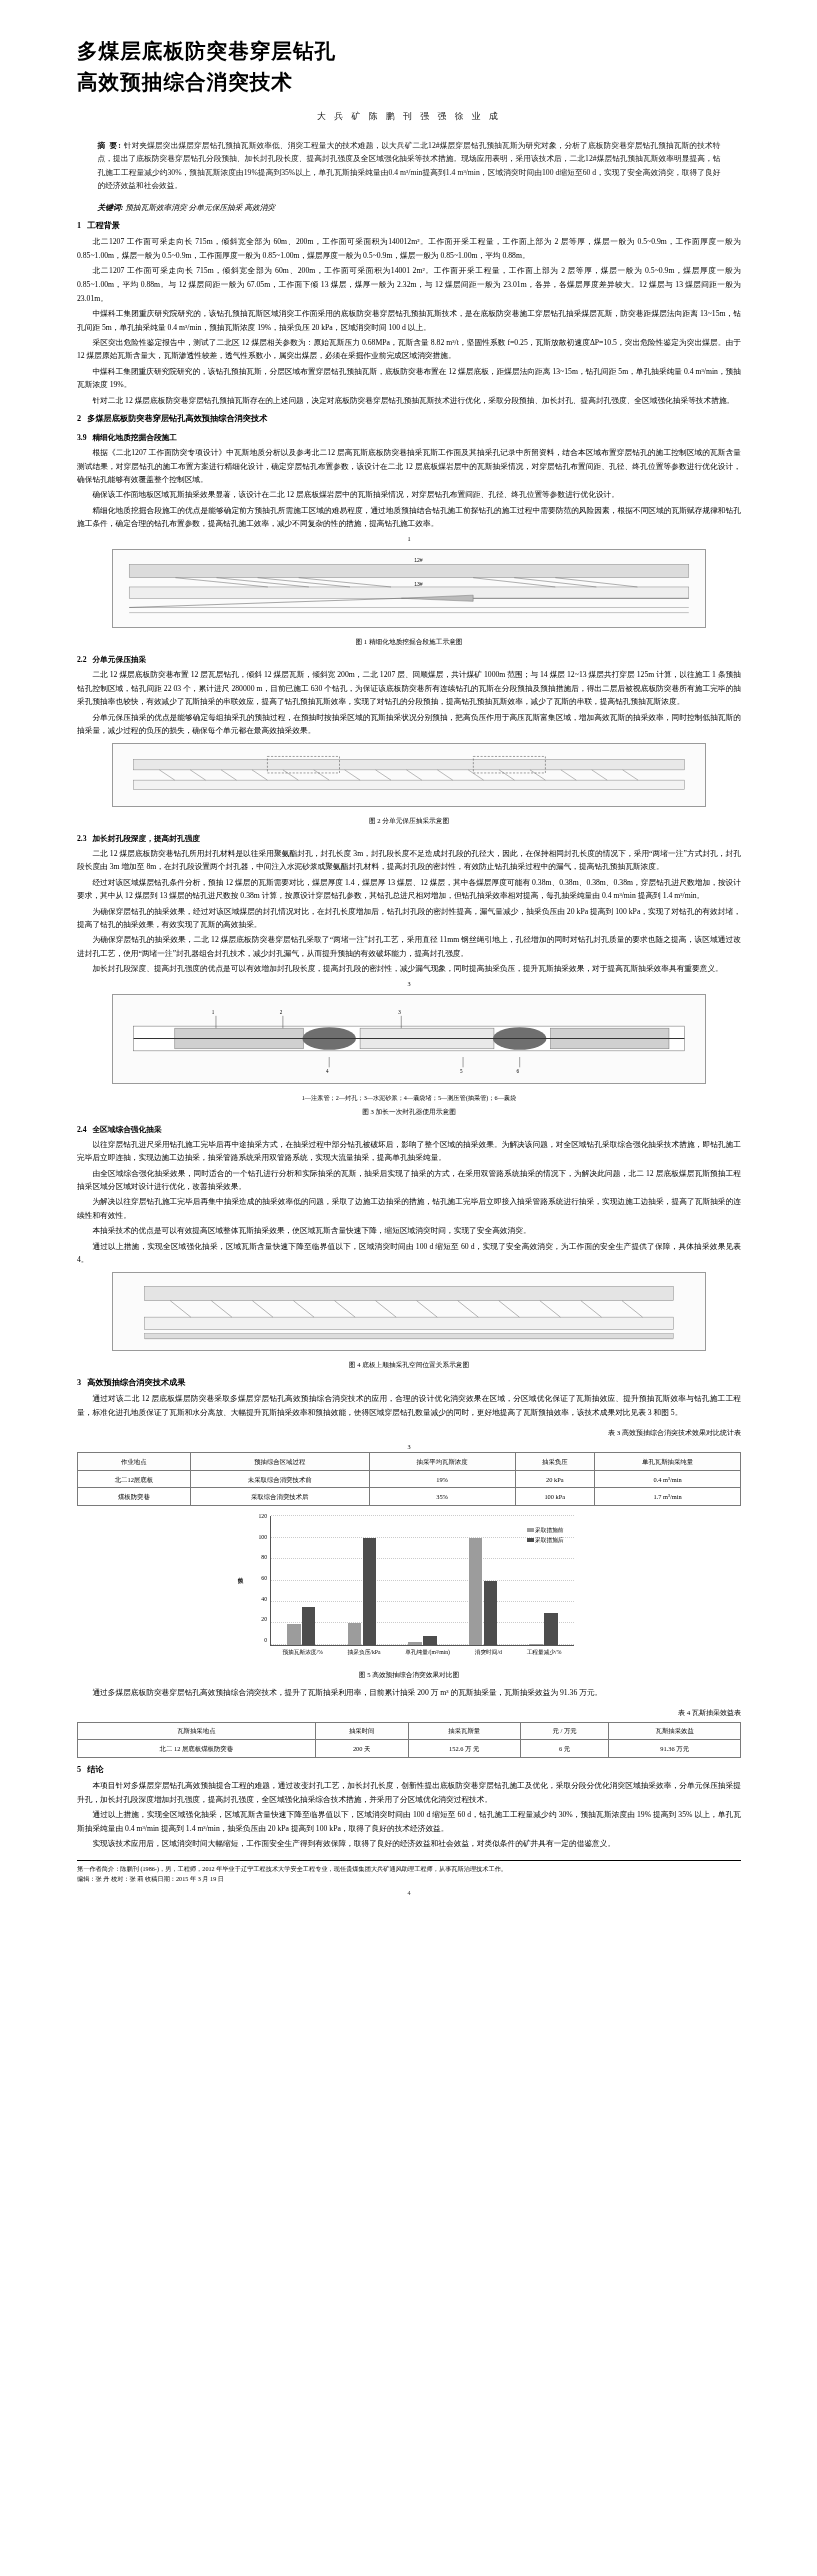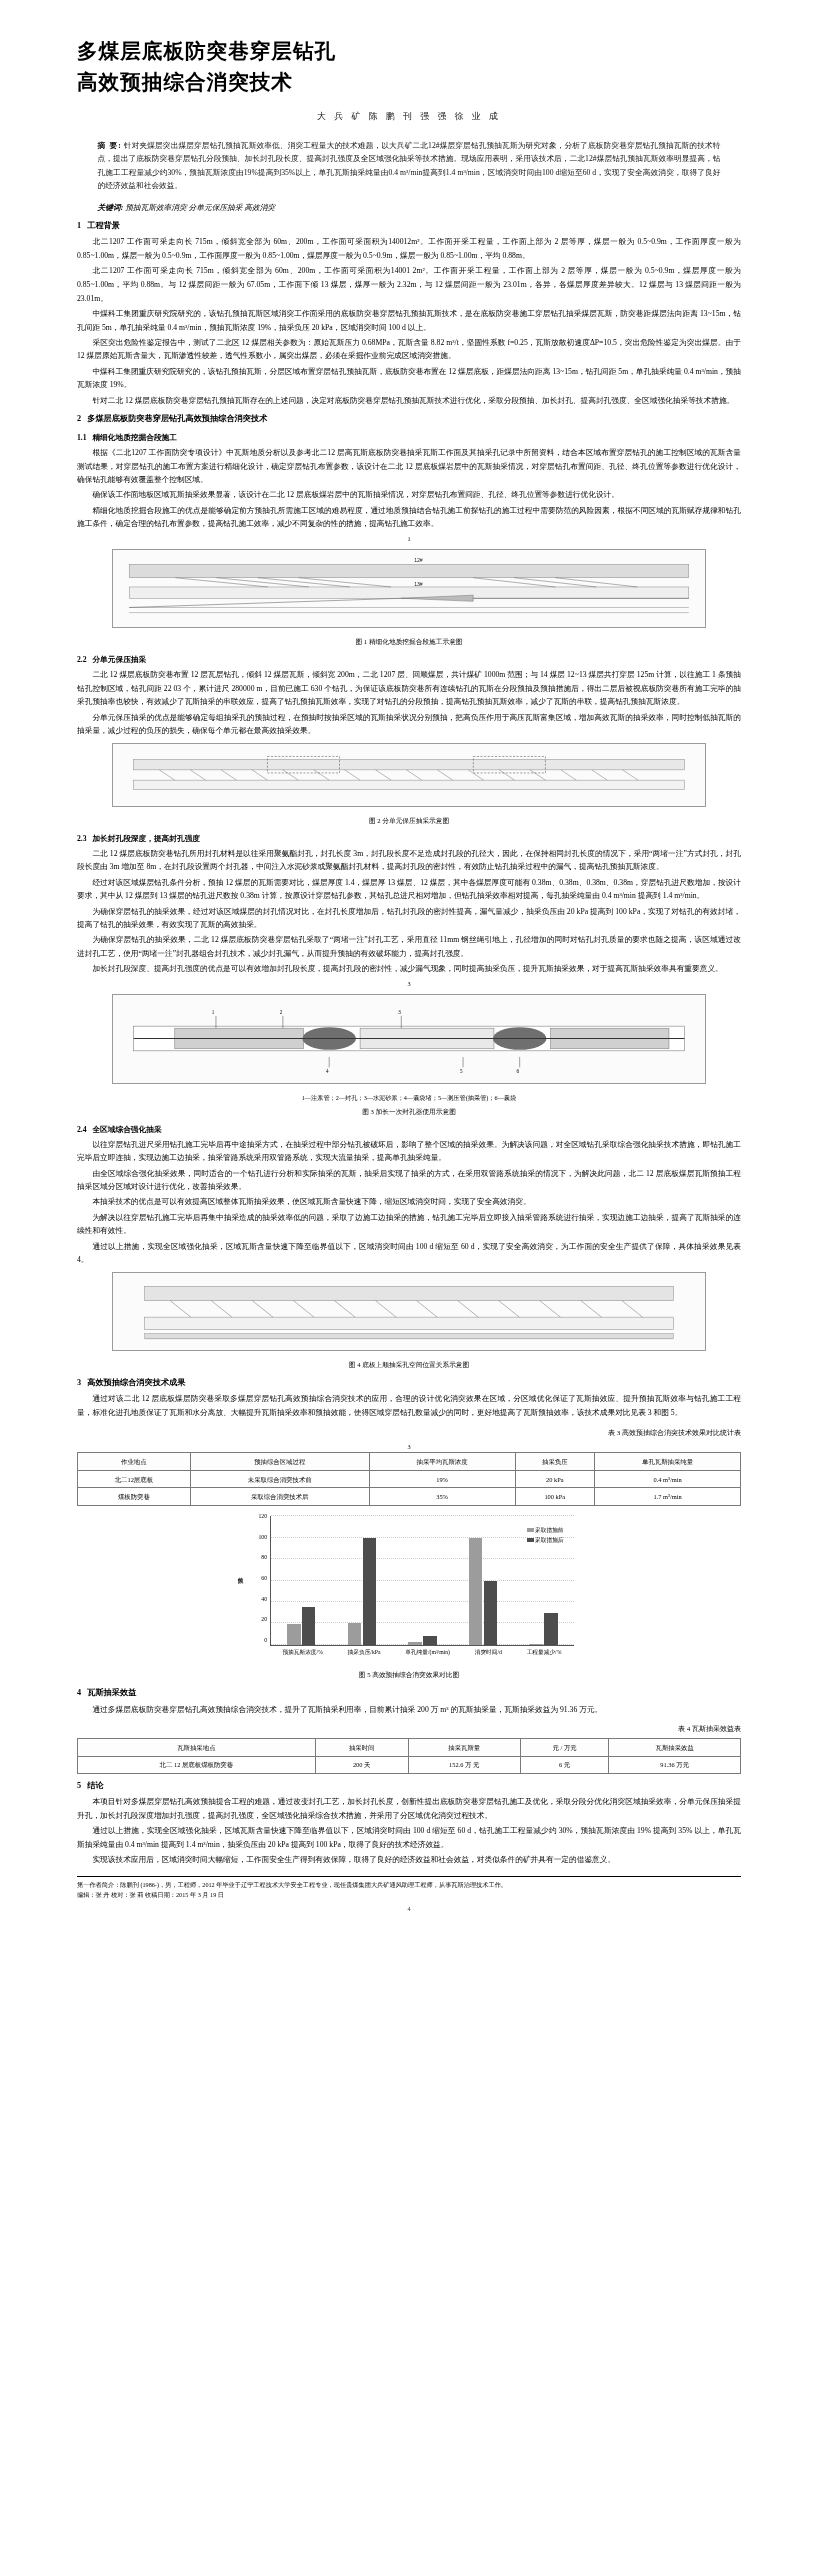--- a/index.html
+++ b/index.html
@@ -78,21 +78,21 @@
     <p>中煤科工集团重庆研究院研究的，该钻孔预抽瓦斯，分层区域布置穿层钻孔预抽瓦斯，底板防突巷布置在 12 煤层底板，距煤层法向距离 13~15m，钻孔间距 5m，单孔抽采纯量 0.4 m³/min，预抽瓦斯浓度 19%。</p>
     <p>针对二北 12 煤层底板防突巷穿层钻孔预抽瓦斯存在的上述问题，决定对底板防突巷穿层钻孔预抽瓦斯技术进行优化，采取分段预抽、加长封孔、提高封孔强度、全区域强化抽采等技术措施。</p>
 
     <h2 class="sec">
       <span>2</span>
       <span>&nbsp;</span>
       <span>多煤层底板防突巷穿层钻孔高效预抽综合消突技术</span>
     </h2>
 
     <h3 class="sub">
-      <span>1.1</span>
+      <span>3.9</span>
       <span>&nbsp;</span>
       <span>精细化地质挖掘合段施工</span>
     </h3>
     <p>根据《二北1207 工作面防突专项设计》中瓦斯地质分析以及参考北二12 层高瓦斯底板防突巷抽采瓦斯工作面及其抽采孔记录中所留资料，结合本区域布置穿层钻孔的施工控制区域的瓦斯含量测试结果，对穿层钻孔的施工布置方案进行精细化设计，确定穿层钻孔布置参数，该设计在二北 12 层底板煤岩层中的瓦斯抽采情况，对穿层钻孔布置间距、孔径、终孔位置等参数进行优化设计，确保钻孔能够有效覆盖整个控制区域。</p>
     <p>确保该工作面地板区域瓦斯抽采效果显著，该设计在二北 12 层底板煤岩层中的瓦斯抽采情况，对穿层钻孔布置间距、孔径、终孔位置等参数进行优化设计。</p>
     <p>精细化地质挖掘合段施工的优点是能够确定前方预抽孔所需施工区域的难易程度，通过地质预抽结合钻孔施工前探钻孔的施工过程中需要防范的风险因素，根据不同区域的瓦斯赋存规律和钻孔施工条件，确定合理的钻孔布置参数，提高钻孔施工效率，减少不同复杂的性的措施，提高钻孔施工效率。</p>
 
     <div class="figno">1</div>
     <div class="figwrap">
       <svg class="figbox" width="592" height="77" viewBox="0 0 1150 150" style="font-size:15px">
@@ -192,22 +192,22 @@
     <div class="legend">1—注浆管；2—封孔；3—水泥砂浆；4—囊袋堵；5—测压管(抽采管)；6—囊袋</div>
     <div class="figcap">图 3  加长一次封孔器使用示意图</div>
 
     <h3 class="sub">
       <span>2.4</span>
       <span>&nbsp;</span>
       <span>全区域综合强化抽采</span>
     </h3>
     <p>以往穿层钻孔进尺采用钻孔施工完毕后再中途抽采方式，在抽采过程中部分钻孔被破坏后，影响了整个区域的抽采效果。为解决该问题，对全区域钻孔采取综合强化抽采技术措施，即钻孔施工完毕后立即连抽，实现边施工边抽采，抽采管路系统采用双管路系统，实现大流量抽采，提高单孔抽采纯量。</p>
     <p>由全区域综合强化抽采效果，同时适合的一个钻孔进行分析和实际抽采的瓦斯，抽采后实现了抽采的方式，在采用双管路系统抽采的情况下，为解决此问题，北二 12 层底板煤层瓦斯预抽工程抽采区域分区域对设计进行优化，改善抽采效果。</p>
+    <p>为解决以往穿层钻孔施工完毕后再集中抽采造成的抽采效率低的问题，采取了边施工边抽采的措施，钻孔施工完毕后立即接入抽采管路系统进行抽采，实现边施工边抽采，提高了瓦斯抽采的连续性和有效性。</p>
     <p>本抽采技术的优点是可以有效提高区域整体瓦斯抽采效果，使区域瓦斯含量快速下降，缩短区域消突时间，实现了安全高效消突。</p>
-    <p>为解决以往穿层钻孔施工完毕后再集中抽采造成的抽采效率低的问题，采取了边施工边抽采的措施，钻孔施工完毕后立即接入抽采管路系统进行抽采，实现边施工边抽采，提高了瓦斯抽采的连续性和有效性。</p>
     <p>通过以上措施，实现全区域强化抽采，区域瓦斯含量快速下降至临界值以下，区域消突时间由 100 d 缩短至 60 d，实现了安全高效消突，为工作面的安全生产提供了保障，具体抽采效果见表 4。</p>
 
     <div class="figwrap">
       <svg class="figbox" width="592" height="77" viewBox="0 0 1150 150">
         <rect x="0" y="0" width="1150" height="150" fill="#fbfbfb"></rect>
         <rect x="60" y="26" width="1030" height="28" fill="#e4e4e4" stroke="#888"></rect>
         <rect x="60" y="86" width="1030" height="24" fill="#f1f1f1" stroke="#888"></rect>
         <g stroke="#6d6d6d">
           <line x1="110" y1="54" x2="150" y2="86"></line>
               <line x1="190" y1="54" x2="230" y2="86"></line>
@@ -320,25 +320,20 @@
             <span>抽采负压/kPa</span>
             <span>单孔纯量/(m³/min)</span>
             <span>消突时间/d</span>
             <span>工程量减少/%</span>
           </div>
         </div>
       </div>
     </div>
     <div class="figcap">图 5  高效预抽综合消突效果对比图</div>
 
-    <h2 class="sec">
-      <span>4</span>
-      <span>&nbsp;</span>
-      <span>瓦斯抽采效益</span>
-    </h2>
     <p>通过多煤层底板防突巷穿层钻孔高效预抽综合消突技术，提升了瓦斯抽采利用率，目前累计抽采 200 万 m³ 的瓦斯抽采量，瓦斯抽采效益为 91.36 万元。</p>
 
     <div class="tabcap">
       <span>表 4  瓦斯抽采效益表</span>
     </div>
     <table class="data">
       <thead>
         <tr>
           <th>瓦斯抽采地点</th>
           <th>抽采时间</th>

